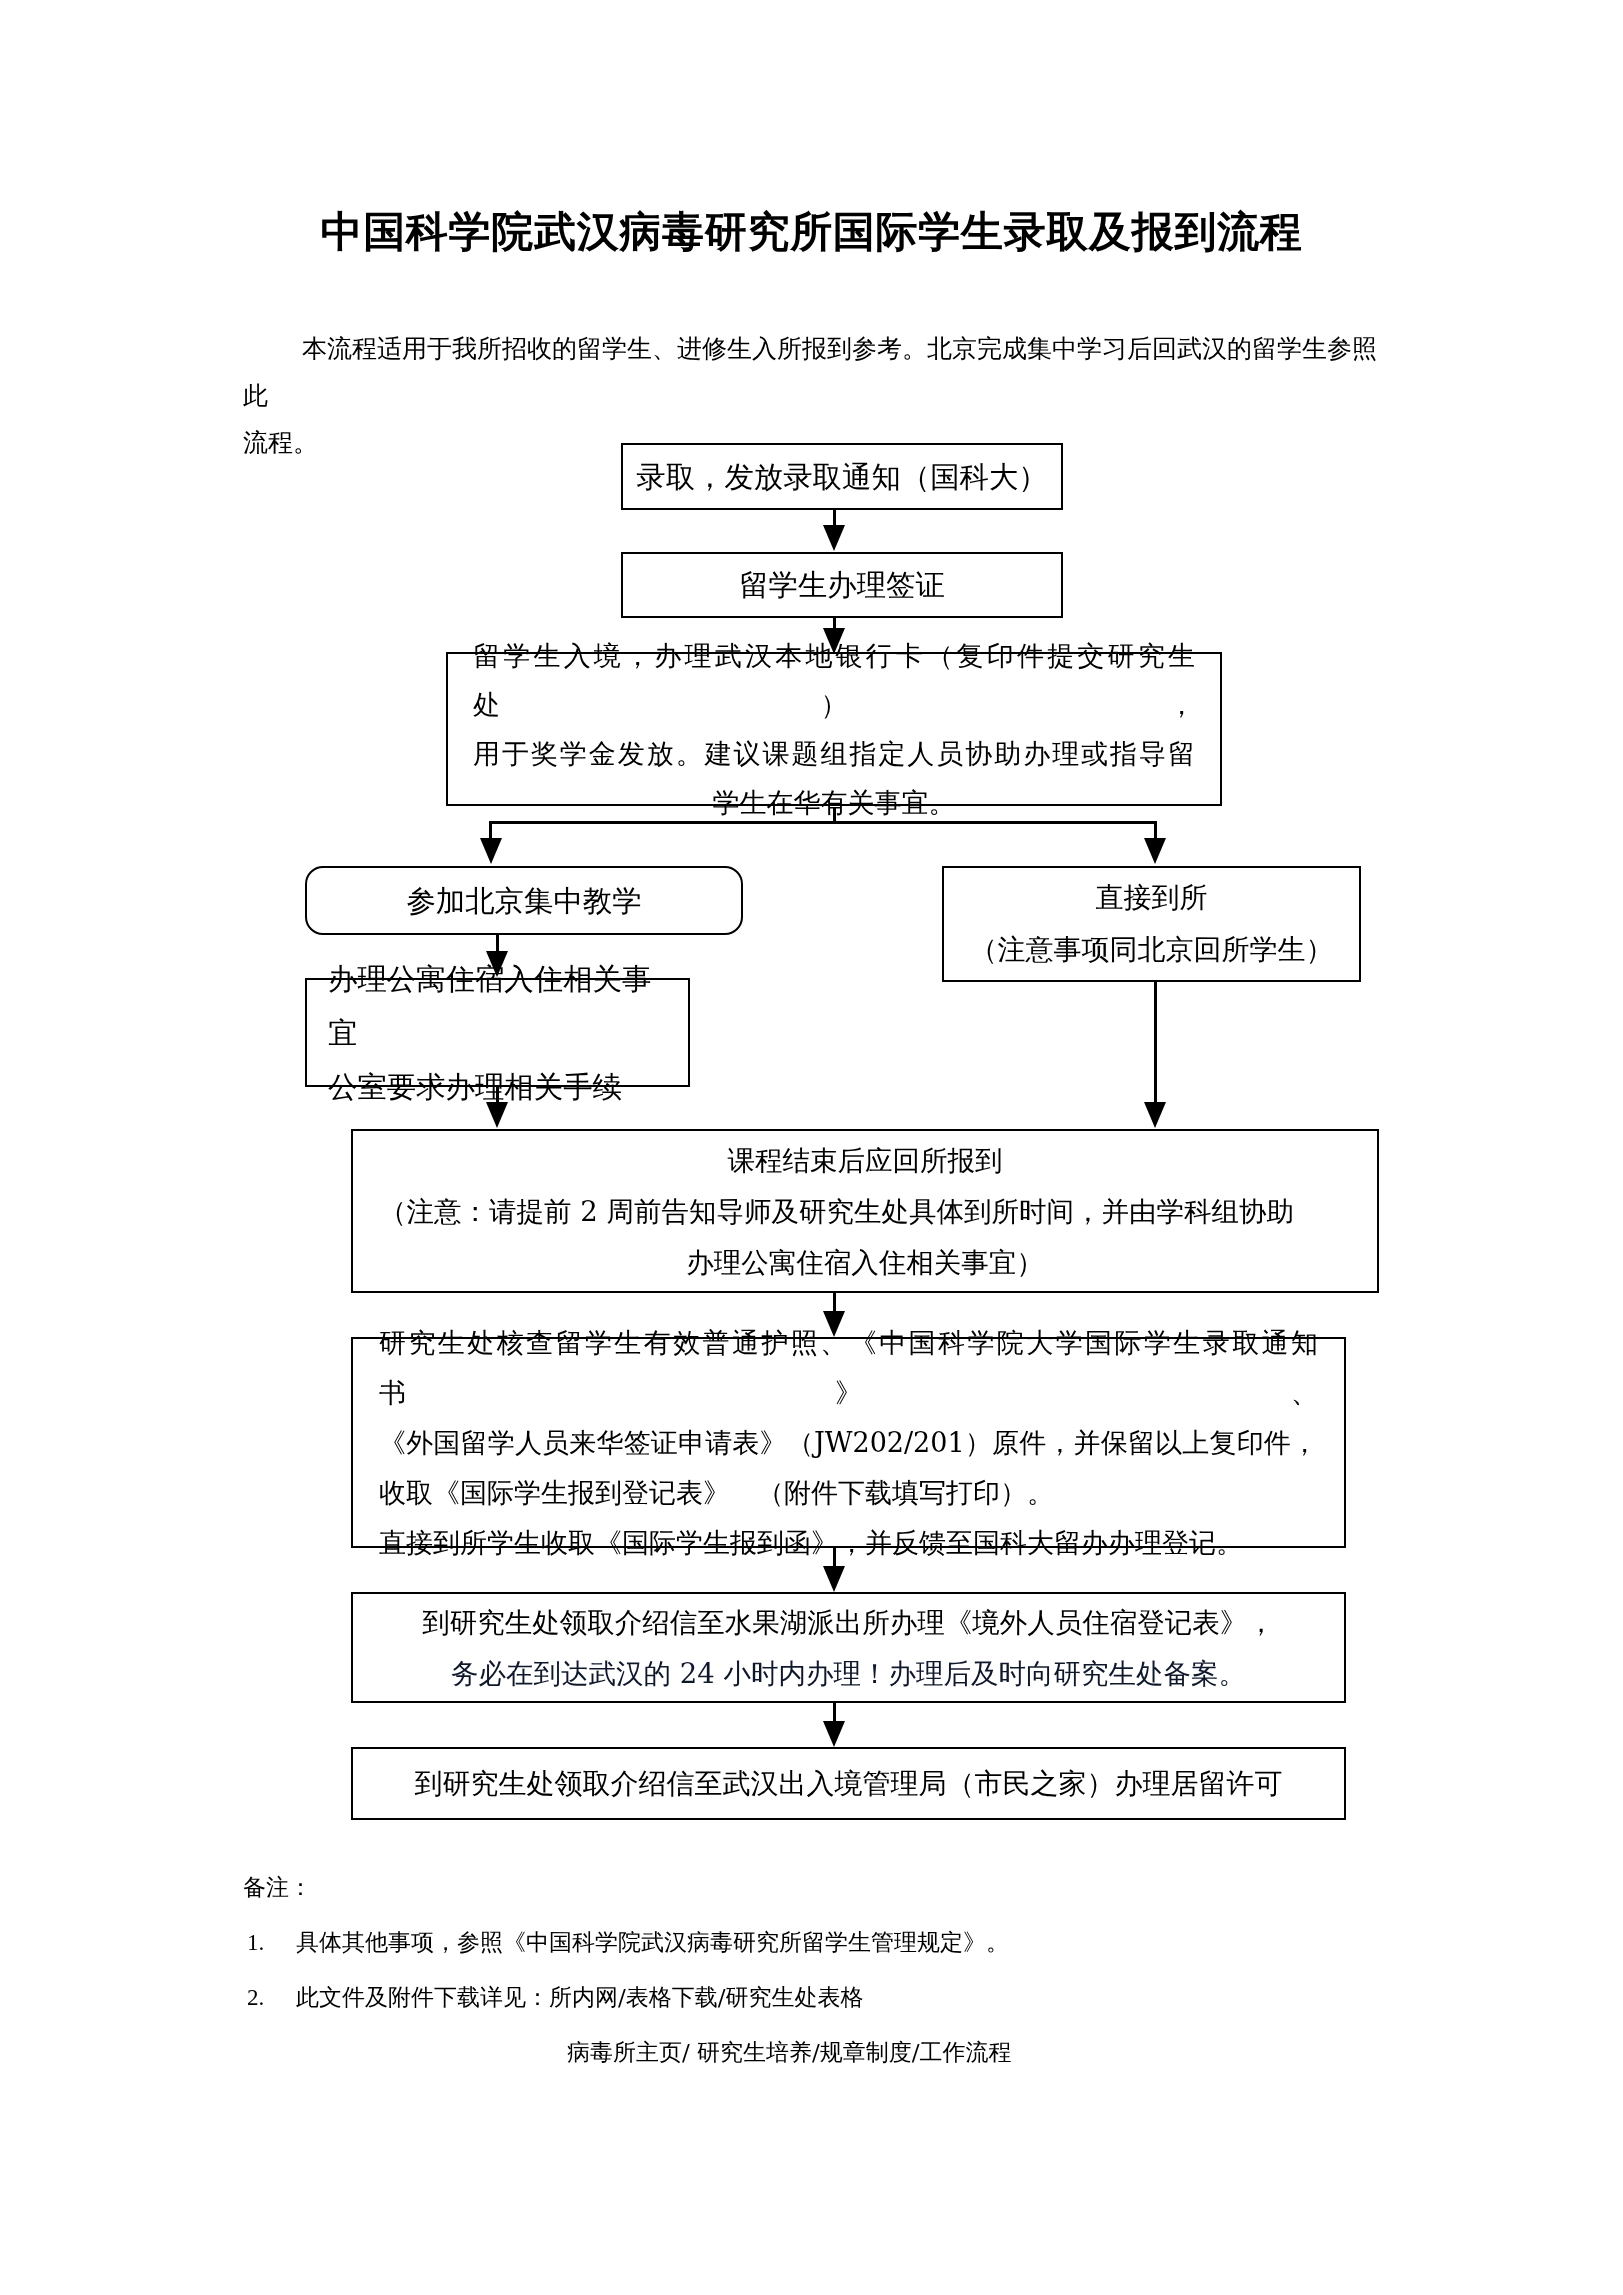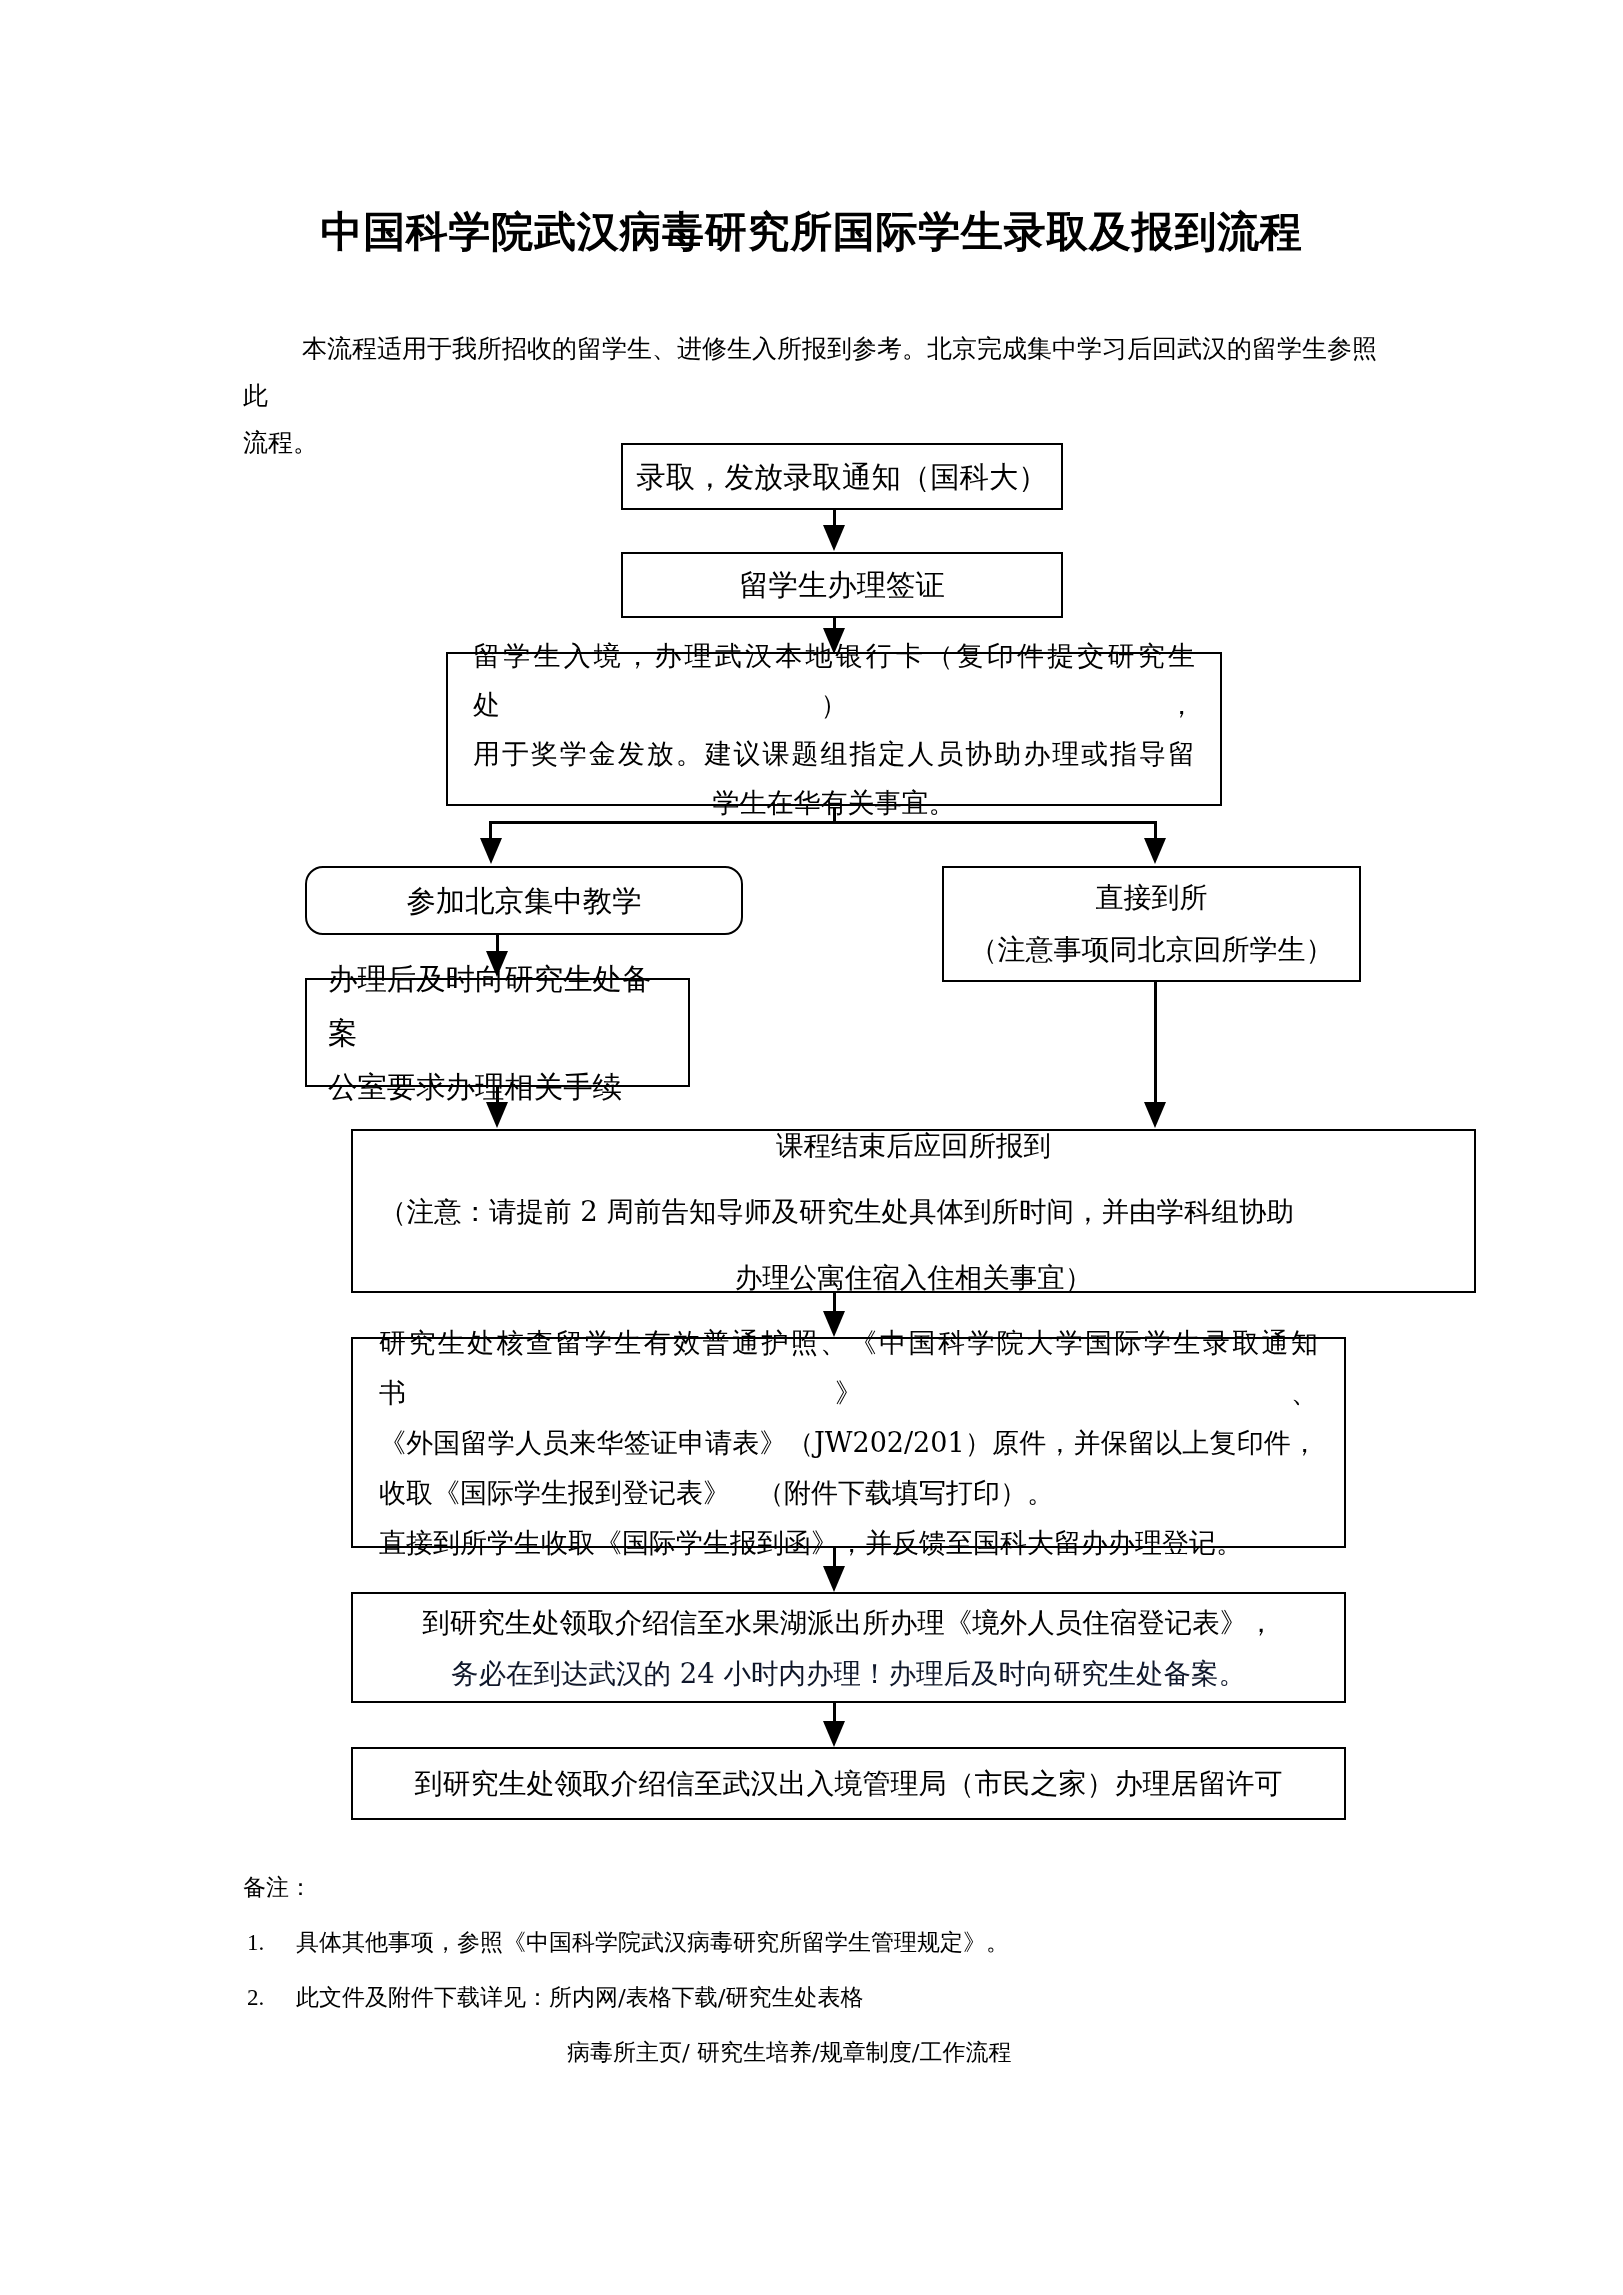--- a/index.html
+++ b/index.html
@@ -92,25 +92,25 @@
   <div class="box center" style="left:305px;top:866px;width:438px;height:69px;font-size:29.4px;border-radius:18px;">
     <div class="line">参加北京集中教学</div>
   </div>
 
   <div class="box center" style="left:942px;top:866px;width:419px;height:116px;font-size:28px;line-height:52px;">
     <div class="line">直接到所</div>
     <div class="line">（注意事项同北京回所学生）</div>
   </div>
 
   <div class="box left" style="left:305px;top:978px;width:385px;height:109px;font-size:29.4px;line-height:54px;padding:0 9.2px 0 21px;">
-    <div class="line">办理后及时向研究生处备案</div>
+    <div class="line">办理公寓住宿入住相关事宜</div>
     <div class="line">公室要求办理相关手续</div>
   </div>
 
-  <div class="box" style="left:351px;top:1129px;width:1125px;height:164px;font-size:27.5px;padding:0 26px;line-height:51px;gap:15px;">
+  <div class="box" style="left:351px;top:1129px;width:1028px;height:164px;font-size:27.5px;padding:0 26px;line-height:51px;">
     <div class="line center">课程结束后应回所报到</div>
     <div class="line left">（注意：请提前 2 周前告知导师及研究生处具体到所时间，并由学科组协助</div>
     <div class="line center">办理公寓住宿入住相关事宜）</div>
   </div>
 
   <div class="box left" style="left:351px;top:1337px;width:995px;height:211px;font-size:27px;padding:0 26px;line-height:50px;">
     <div class="line just">研究生处核查留学生有效普通护照、《中国科学院大学国际学生录取通知书》、</div>
     <div class="line just">《外国留学人员来华签证申请表》（JW202/201）原件，并保留以上复印件，</div>
     <div class="line">收取《国际学生报到登记表》　（附件下载填写打印）。</div>
     <div class="line">直接到所学生收取《国际学生报到函》，并反馈至国科大留办办理登记。</div>

